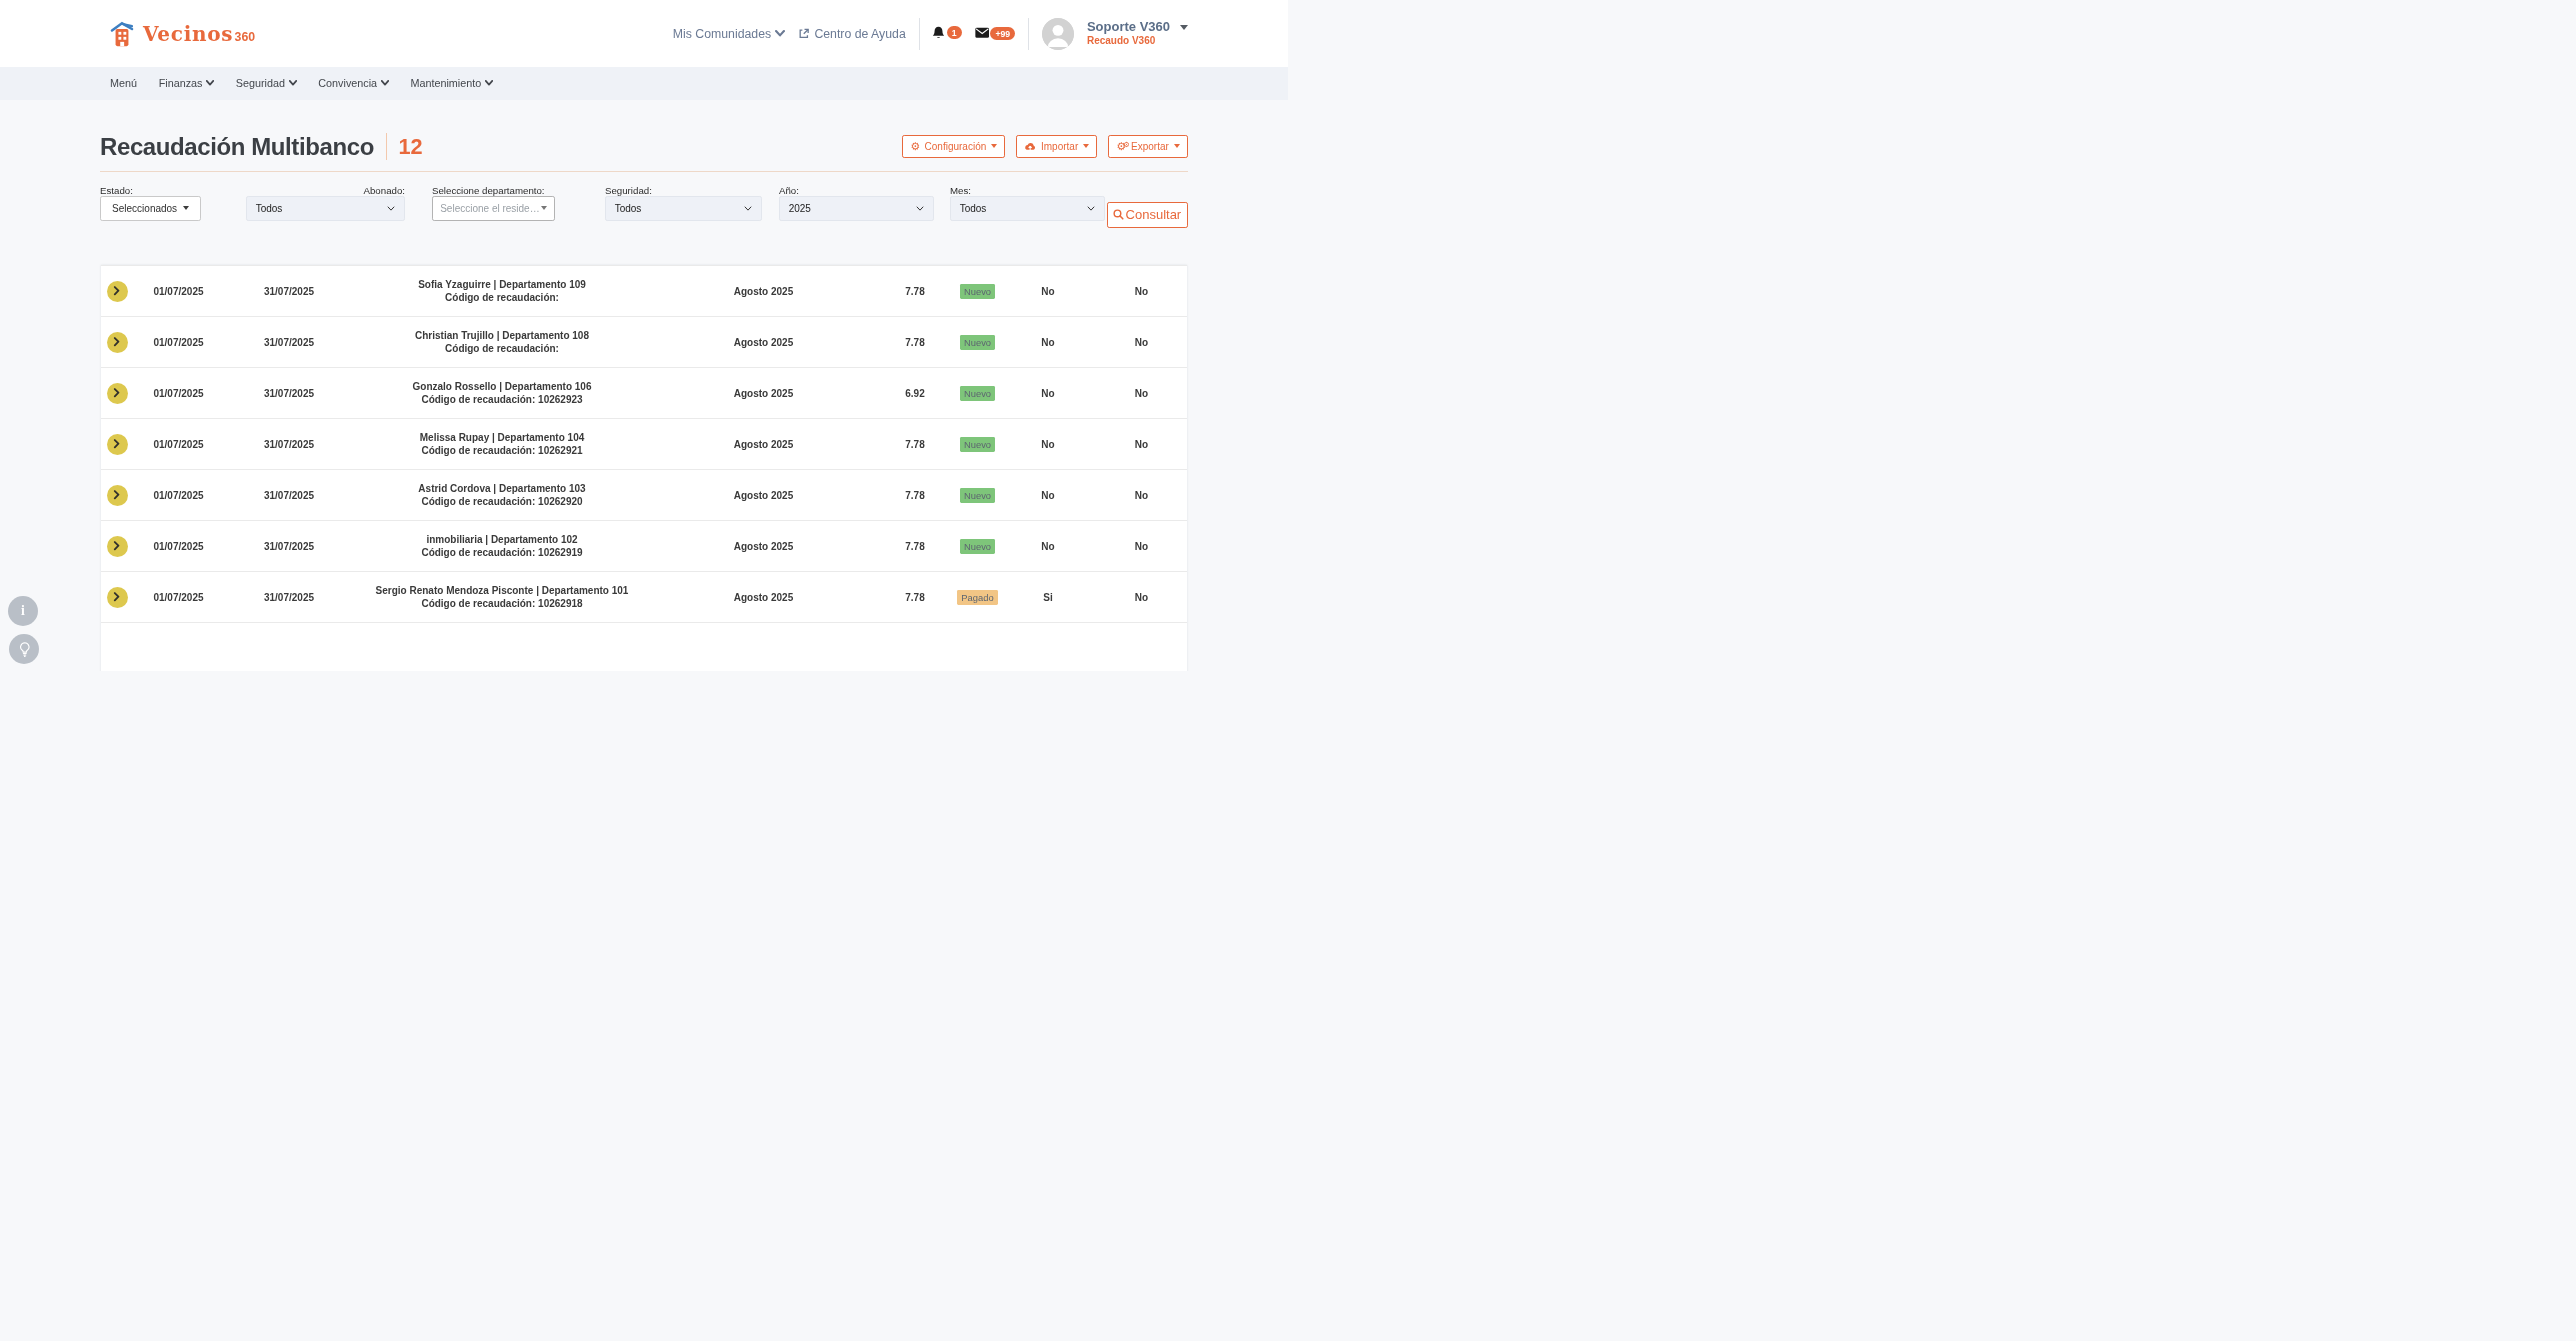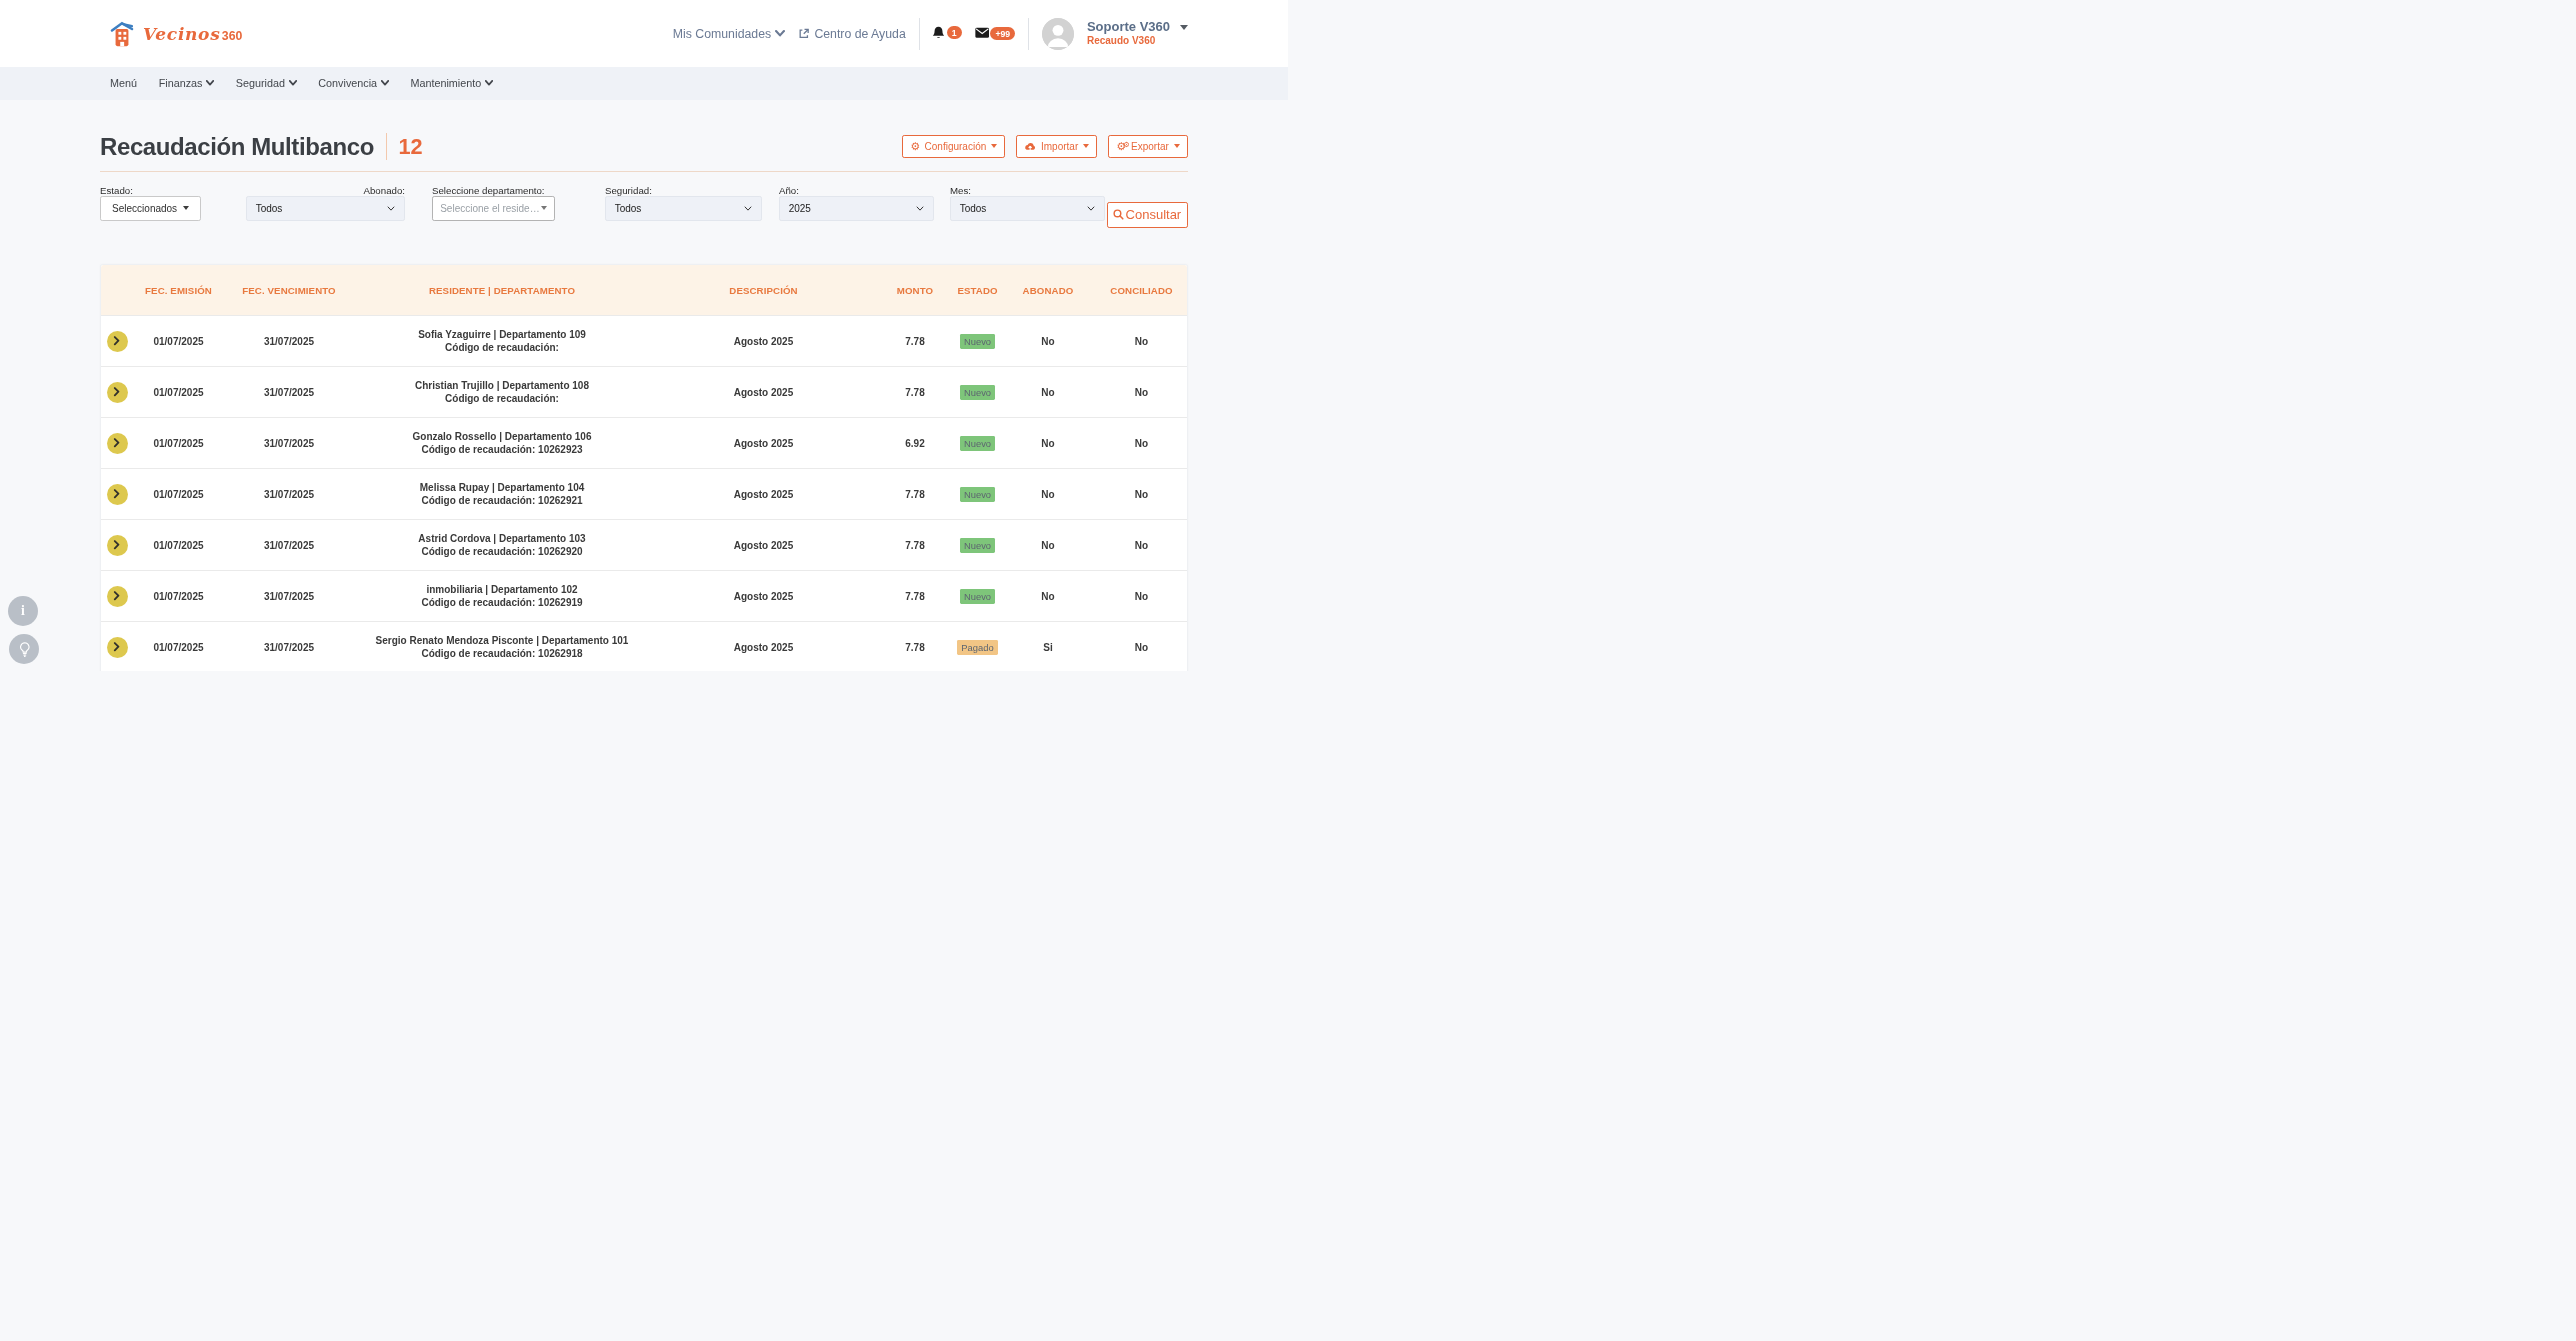--- a/index.html
+++ b/index.html
@@ -10,21 +10,21 @@
     position: relative;
     overflow: hidden;
     color: #3a3a3a;
   }
   .container { width: 1088px; margin: 0 auto; }
 
   
   .topbar { background: #ffffff; height: 67px; }
   .topbar .container { height: 100%; display: flex; align-items: center; justify-content: space-between; }
   .logo { display: flex; align-items: center; gap: 5.8px; padding-left: 7.2px; }
-  .logo-text { color: #e8693c; font-style: italic; font-weight: bold; font-size: 17px; letter-spacing: 0.7px; font-family: "DejaVu Serif", serif; }
+  .logo-text { color: #e8693c; font-weight: bold; font-size: 20px; letter-spacing: 0.7px; font-family: "DejaVu Serif", serif; }
   .logo-suffix { color: #e8693c; font-weight: bold; font-size: 12.3px; margin-left: 1.4px; font-family: Liberation Sans, sans-serif; }
   .top-right { display: flex; align-items: center; gap: 13px; }
   .top-link { display: flex; align-items: center; gap: 4.3px; color: #6b7a94; font-size: 12.3px; cursor: pointer; }
   .vdiv { width: 0.7px; height: 32px; background: #dfe2e7; }
   .icon-badge-group { display: flex; align-items: flex-start; gap: 1.4px; cursor: pointer; }
   .pill {
     background: #e8693c; color: #fff; font-size: 8.7px; font-weight: bold;
     border-radius: 7.2px; padding: 1.4px 5px; line-height: 10px;
   }
   .avatar {
@@ -352,31 +352,20 @@
         <svg width="10.8" height="10.8" viewBox="0 0 15 15">
             <circle cx="6.2" cy="6.2" r="4.6" fill="none" stroke="#e8693c" stroke-width="2"></circle>
             <path d="M9.8 9.8 L13.6 13.6" stroke="#e8693c" stroke-width="2.2" stroke-linecap="round"></path>
           </svg>
       </span>
       <span>Consultar</span>
     </button>
   </div>
 
   <div class="container card">
-    <div class="thead">
-      <div class="th c-expand"></div>
-      <div class="th c-emision">FEC. EMISIÓN</div>
-      <div class="th c-venc">FEC. VENCIMIENTO</div>
-      <div class="th c-res">RESIDENTE | DEPARTAMENTO</div>
-      <div class="th c-desc">DESCRIPCIÓN</div>
-      <div class="th c-monto">MONTO</div>
-      <div class="th c-estado">ESTADO</div>
-      <div class="th c-abonado">ABONADO</div>
-      <div class="th c-conc">CONCILIADO</div>
-    </div>
     <div>
   <div class="trow">
     <div class="cell c-expand">
       <button class="expand-btn">
         <span>
           <svg width="7.2" height="9.4" viewBox="0 0 10 13">
                   <path d="M2.5 1.5 L7.5 6.5 L2.5 11.5" fill="none" stroke="#33322c" stroke-width="2.6" stroke-linecap="round" stroke-linejoin="round"></path>
                 </svg>
         </span>
       </button>

